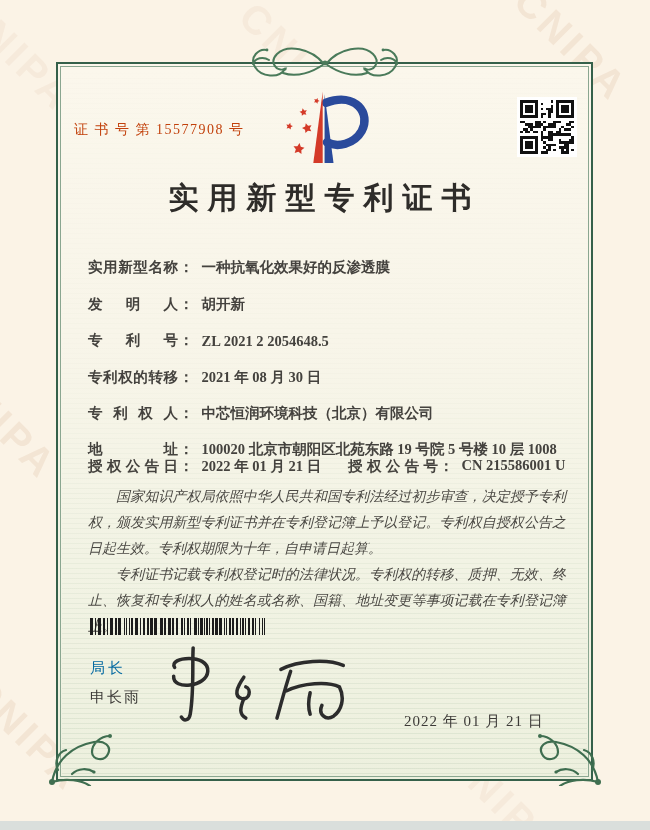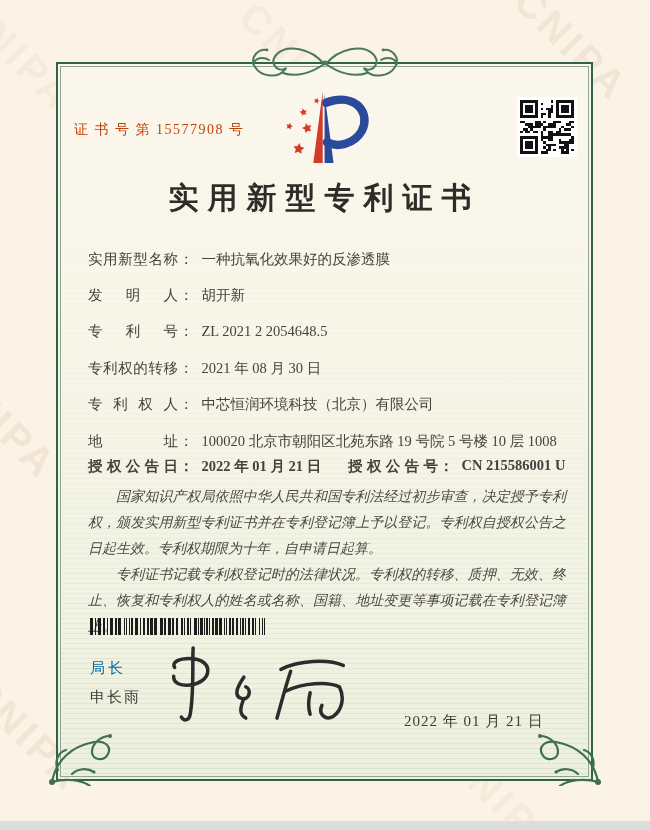--- a/index.html
+++ b/index.html
@@ -38,21 +38,21 @@
   
   .cert-no{position:absolute;left:74px;top:95px;font-size:14px;letter-spacing:1.5px;color:#c2410c;margin-top:26px;}
   .logo{position:absolute;left:279px;top:85px;width:94px;height:92px;}
   .qr{position:absolute;left:517px;top:97px;width:60px;height:60px;background:#fff;padding:3px;box-sizing:border-box;}
   .title{
     position:absolute;left:56px;top:178px;width:537px;text-align:center;
     font-size:30px;font-weight:bold;letter-spacing:9px;color:#2e2c29;
   }
   
   .fields{position:absolute;left:88px;top:241px;width:480px;font-size:14.5px;color:#44423e;}
-  .field-row{height:36.4px;display:flex;align-items:center;white-space:nowrap;}
+  .field-row{height:36.4px;display:flex;align-items:flex-end;white-space:nowrap;font-weight:bold;}
   .flabel{display:inline-block;width:90px;text-align:justify;text-align-last:justify;letter-spacing:0;}
   .fcolon{margin:0 8px 0 1px;}
   .grant-row{position:absolute;left:88px;top:457px;width:480px;font-size:14.5px;color:#44423e;display:flex;white-space:nowrap;}
   .grant-pair{display:flex;font-weight:bold;}
   .grant-pair.first{width:260px;}
   
   .paras{
     position:absolute;left:88px;top:484px;width:478px;
     font-size:14px;line-height:26px;font-style:italic;color:#4a4843;
     text-align:justify;

